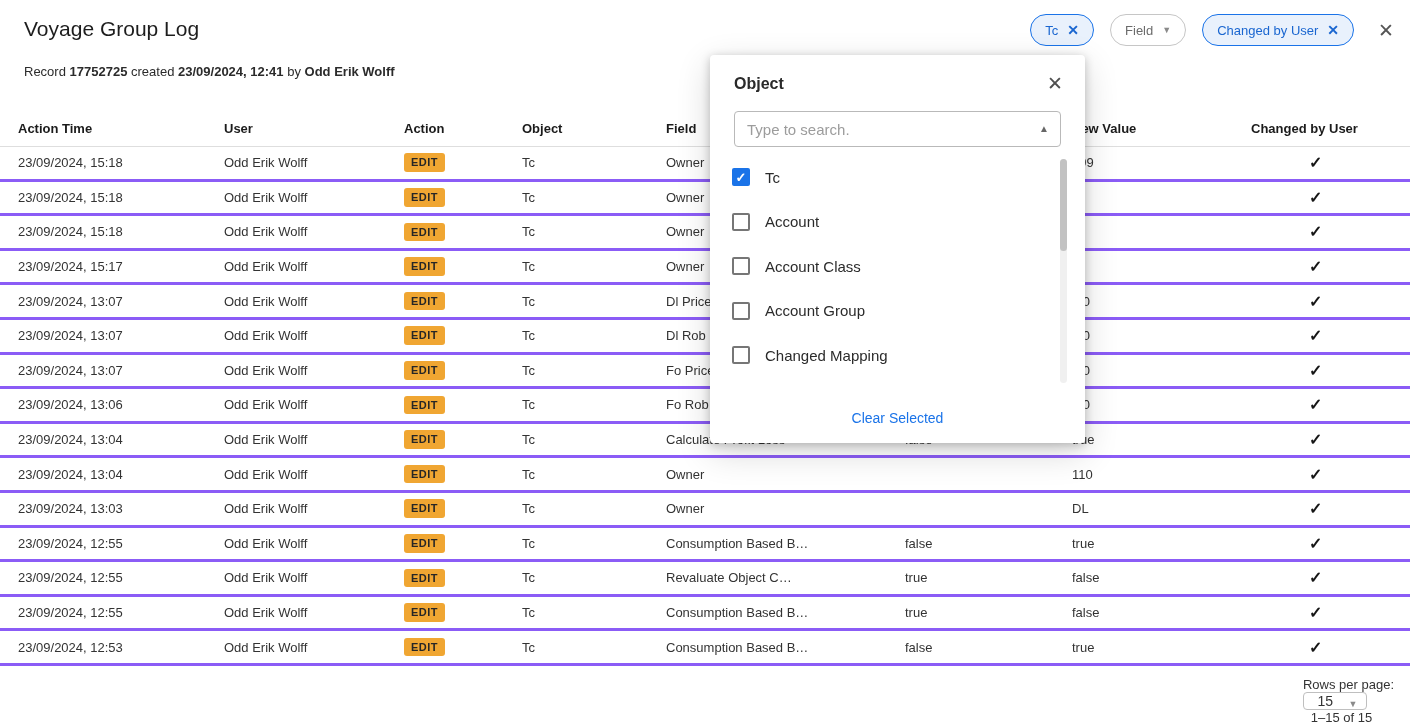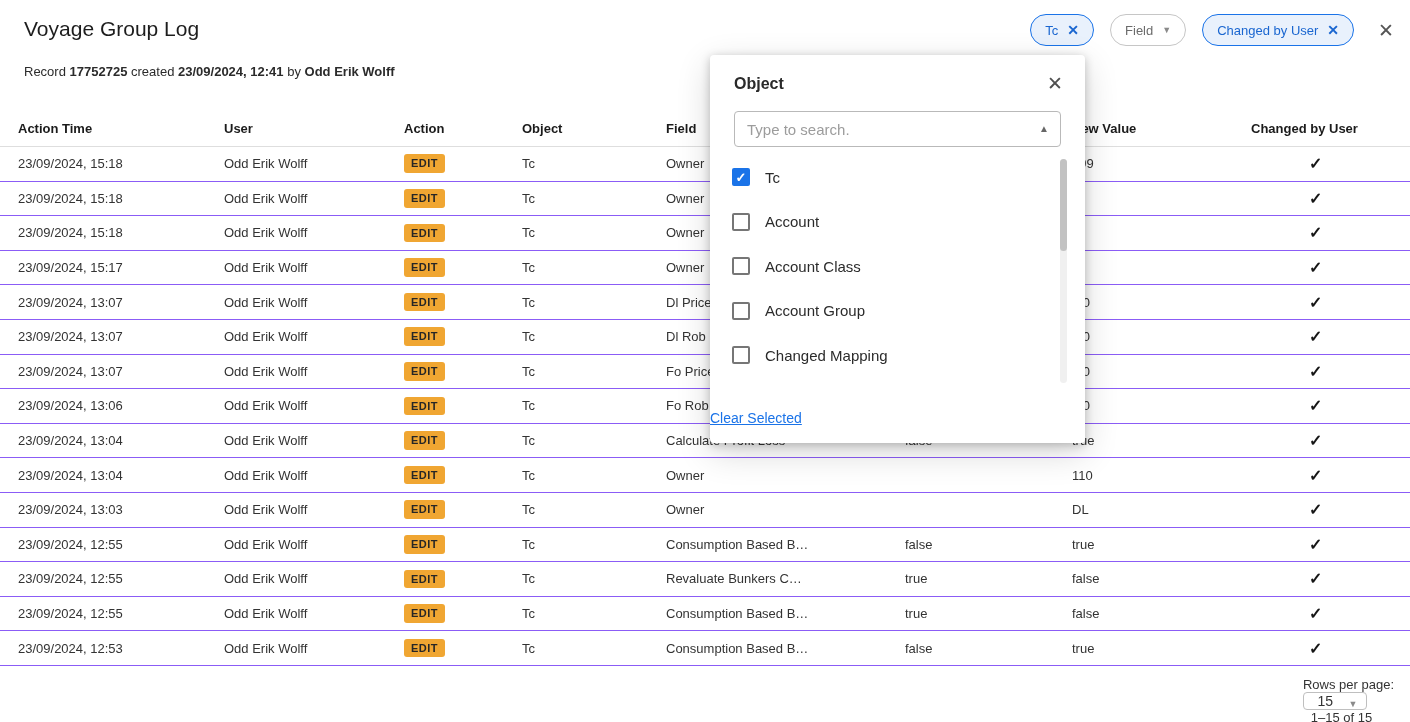--- a/index.html
+++ b/index.html
@@ -19,21 +19,21 @@
   .chip .x { font-size:14px; font-weight:700; line-height:1; }
   .chip .caret, .rpp-select .caret { font-size:9px; color:#8a8a8a; line-height:1; }
   .page-close { font-size:19px; color:#555; margin-left:8px; cursor:pointer; }
   
   .table { position:absolute; left:0; top:110px; width:1410px; }
   .thead, .trow {
     display:grid; grid-template-columns:206px 180px 118px 144px 239px 167px 179px 1fr;
     padding-left:18px; align-items:center;
   }
   .thead { height:37px; border-bottom:1px solid #dedede; font-weight:700; font-size:13px; color:#1b1b1b; }
-  .trow { height:34.6px; border-bottom:1px solid #8b5cf6; font-size:13px; color:#333; }
+  .trow { height:34.6px; border-bottom:3px solid #8b5cf6; font-size:13px; color:#333; }
   .trow > div, .thead > div { overflow:hidden; white-space:nowrap; }
   .badge { display:inline-block; background:#f0a632; color:#262626; font-size:11px; font-weight:700;
            letter-spacing:.5px; padding:3px 7px; border-radius:3px; line-height:1.15; }
   .checkmark { font-size:16px; font-weight:700; color:#161616; margin-left:58px; }
   
   .footer { position:absolute; top:677px; right:6px; height:34px; display:flex; align-items:center; font-size:13px; color:#333;flex-direction:column; }
   .rpp-label { margin-right:10px; }
   .rpp-select { width:64px; height:34px; border:1px solid #bfbfbf; border-radius:4px; display:flex;
                 align-items:flex-end; justify-content:space-between; padding:0 9px 0 13px;
                 font-size:14px; margin-right:36px; cursor:pointer; background:#fff; }
@@ -53,22 +53,22 @@
   .caret-up { padding-right:11px; font-size:10px; color:#666; line-height:1; }
   .dd-list { position:absolute; left:0; right:30px; top:100px; height:224px; overflow:hidden; }
   .dd-item { height:44.5px; display:flex; align-items:center; padding-left:22px; gap:15px;
              font-size:15px; color:#2b2b2b; cursor:pointer; }
   .cbx { width:18px; height:18px; border-radius:2px; flex:none; }
   .cbx.off { border:2px solid #767676; background:#fff; }
   .cbx.on  { background:#1a73e8; color:#fff; display:flex; align-items:center; justify-content:center;
              font-size:13px; font-weight:700; }
   .dd-scroll { position:absolute; right:18px; top:104px; width:7px; height:224px; background:#f0f0f0; border-radius:4px; }
   .dd-thumb { position:absolute; top:0; left:0; width:7px; height:92px; background:#c2c2c2; border-radius:4px; }
-  .dd-clear { position:absolute; left:0; right:0; bottom:17px; font-size:14px;
-              font-weight:500; color:#1a73e8; cursor:pointer;text-decoration:underline; }
+  .dd-clear { position:absolute; left:0; right:0; bottom:17px; text-align:center; font-size:14px;
+              font-weight:500; color:#1a73e8; cursor:pointer; }
 </style>
 </head>
 <body>
 
 <div class="page-title">Voyage Group Log</div>
 
 <div class="record-line">
   <span>Record</span>
   <b>17752725</b>
   <span>created</span>
@@ -223,21 +223,21 @@
         <div>Consumption Based B…</div>
         <div>false</div>
         <div>true</div>
         <div><span class="checkmark">✓</span></div>
       </div>
       <div class="trow">
         <div>23/09/2024, 12:55</div>
         <div>Odd Erik Wolff</div>
         <div><span class="badge">EDIT</span></div>
         <div>Tc</div>
-        <div>Revaluate Bunkers C…</div>
+        <div>Revaluate Object C…</div>
         <div>true</div>
         <div>false</div>
         <div><span class="checkmark">✓</span></div>
       </div>
       <div class="trow">
         <div>23/09/2024, 12:55</div>
         <div>Odd Erik Wolff</div>
         <div><span class="badge">EDIT</span></div>
         <div>Tc</div>
         <div>Consumption Based B…</div>

